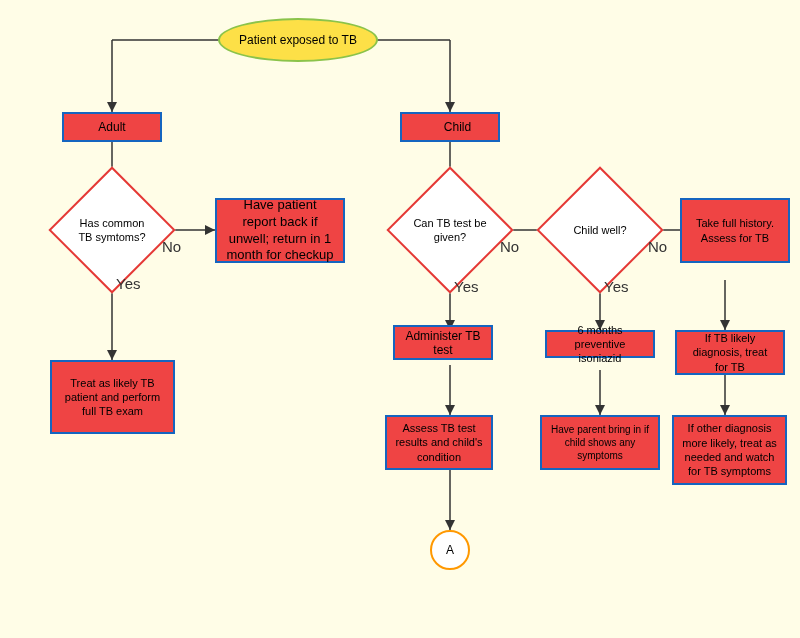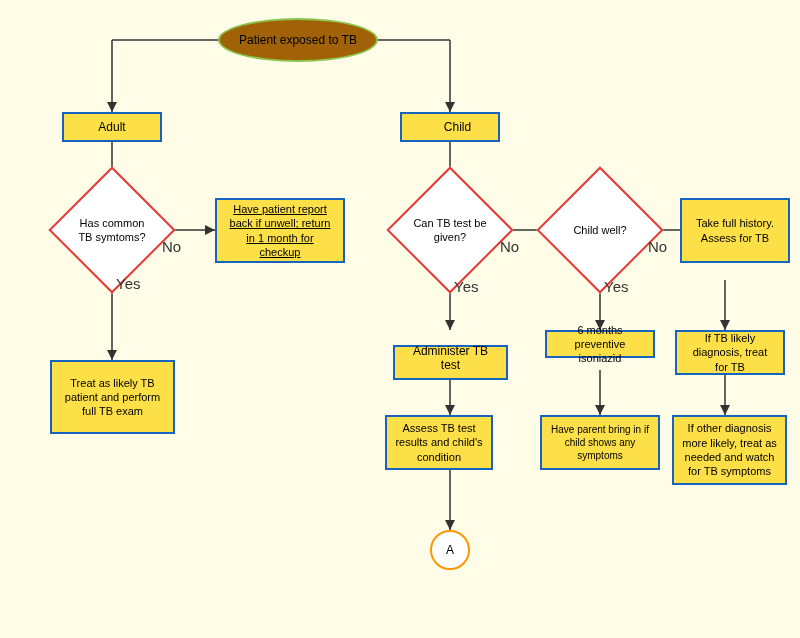--- a/index.html
+++ b/index.html
@@ -23,27 +23,27 @@
       position: absolute;
       display: flex;
       align-items: center;
       justify-content: center;
       text-align: center;
     }
 
     .node-oval {
       border: 2px solid #8bc34a;
       border-radius: 50%;
-      background: #a16207;
+      background: #fde047;
       padding: 8px 18px;
     }
 
     .node-rect {
       border: 2px solid #1565c0;
-      background: #fde047;
+      background: #ef4444;
       padding: 6px 8px;
     }
 
     .node-diamond-wrapper {
       position: absolute;
       display: flex;
       align-items: center;
       justify-content: center;
     }
 
@@ -172,28 +172,28 @@
     </div>
   </div>
 
   <div class="node-diamond-wrapper" style="position:absolute; top:185px; left:555px; width:90px; height:90px;">
     <div class="node-diamond">
       <div class="node-diamond-text">Child well?</div>
     </div>
   </div>
 
   <div class="node node-rect" style="top:198px; left:215px; width:130px; height:65px;">
-    <span style="font-size:11px; line-height:1.3;text-decoration:underline;">Have patient report back if unwell; return in 1 month for checkup</span>
+    <span style="font-size:13px; line-height:1.3;">Have patient report back if unwell; return in 1 month for checkup</span>
   </div>
 
   <div class="node node-rect" style="top:360px; left:50px; width:125px; height:74px;">
     <span style="font-size:11px; line-height:1.3;">Treat as likely TB patient and perform full TB exam</span>
   </div>
 
-  <div class="node node-rect" style="top:345px; left:393px; width:115px; height:35px;align-items:flex-end;">
+  <div class="node node-rect" style="top:325px; left:393px; width:100px; height:35px;">
     <span>Administer TB test</span>
   </div>
 
   <div class="node node-rect" style="top:415px; left:385px; width:108px; height:55px;">
     <span style="font-size:11px; line-height:1.3;">Assess TB test results and child's condition</span>
   </div>
 
   <div class="node node-rect" style="top:330px; left:545px; width:110px; height:28px;">
     <span style="font-size:11px; line-height:1.3;">6 months preventive isoniazid</span>
   </div>

